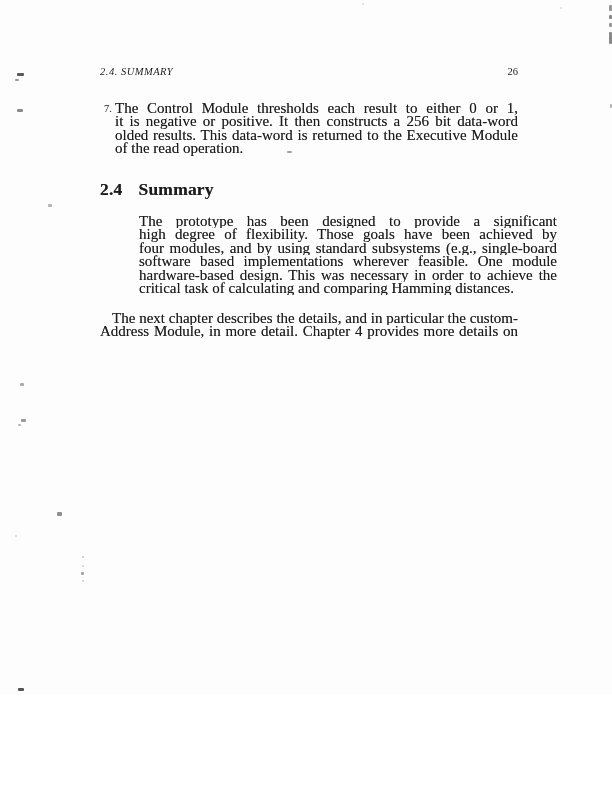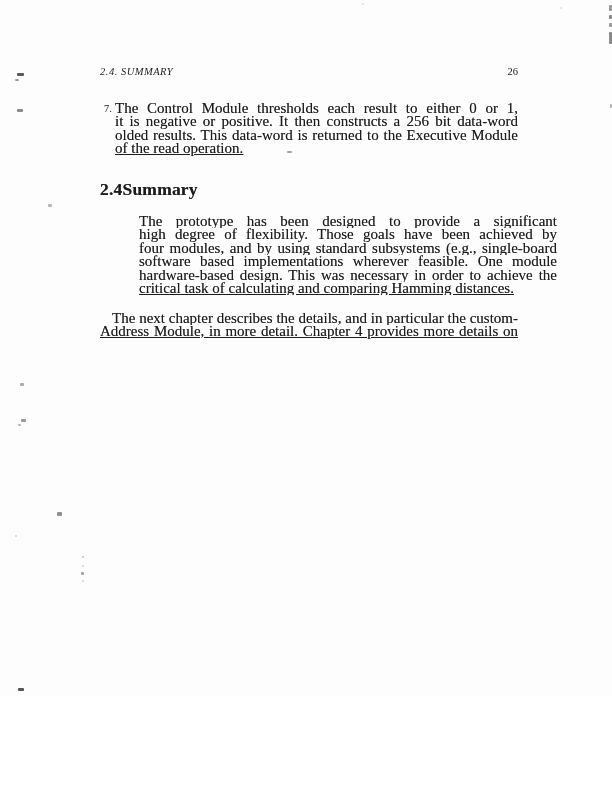--- a/index.html
+++ b/index.html
@@ -48,37 +48,37 @@
     line-height: 13.4px;
     height: 13.4px;
     overflow: hidden;
     text-align: justify;
     text-align-last: justify;
     white-space: normal;
     text-shadow: 0 0 0.35px rgba(20,20,20,0.55);
   }
   .jline.last {
     text-align-last: left;
-    text-decoration: underline;
   }
   .jline.indent {
     text-indent: 12px;
   }
   .section-heading {
     position: absolute;
     top: 179px;
     left: 100px;
     margin: 0;
     font-size: 17.5px;
     font-weight: 700;
     line-height: 20px;
     letter-spacing: 0.2px;
     text-shadow: 0 0 0.4px rgba(20,20,20,0.6);
   }
   .section-heading .sec-title {
+    margin-left: 16px;
   }
   .para-1 {
     position: absolute;
     top: 215px;
     left: 100px;
     width: 418px;
     margin-left: 39px;
   }
   .para-2 {
     position: absolute;

